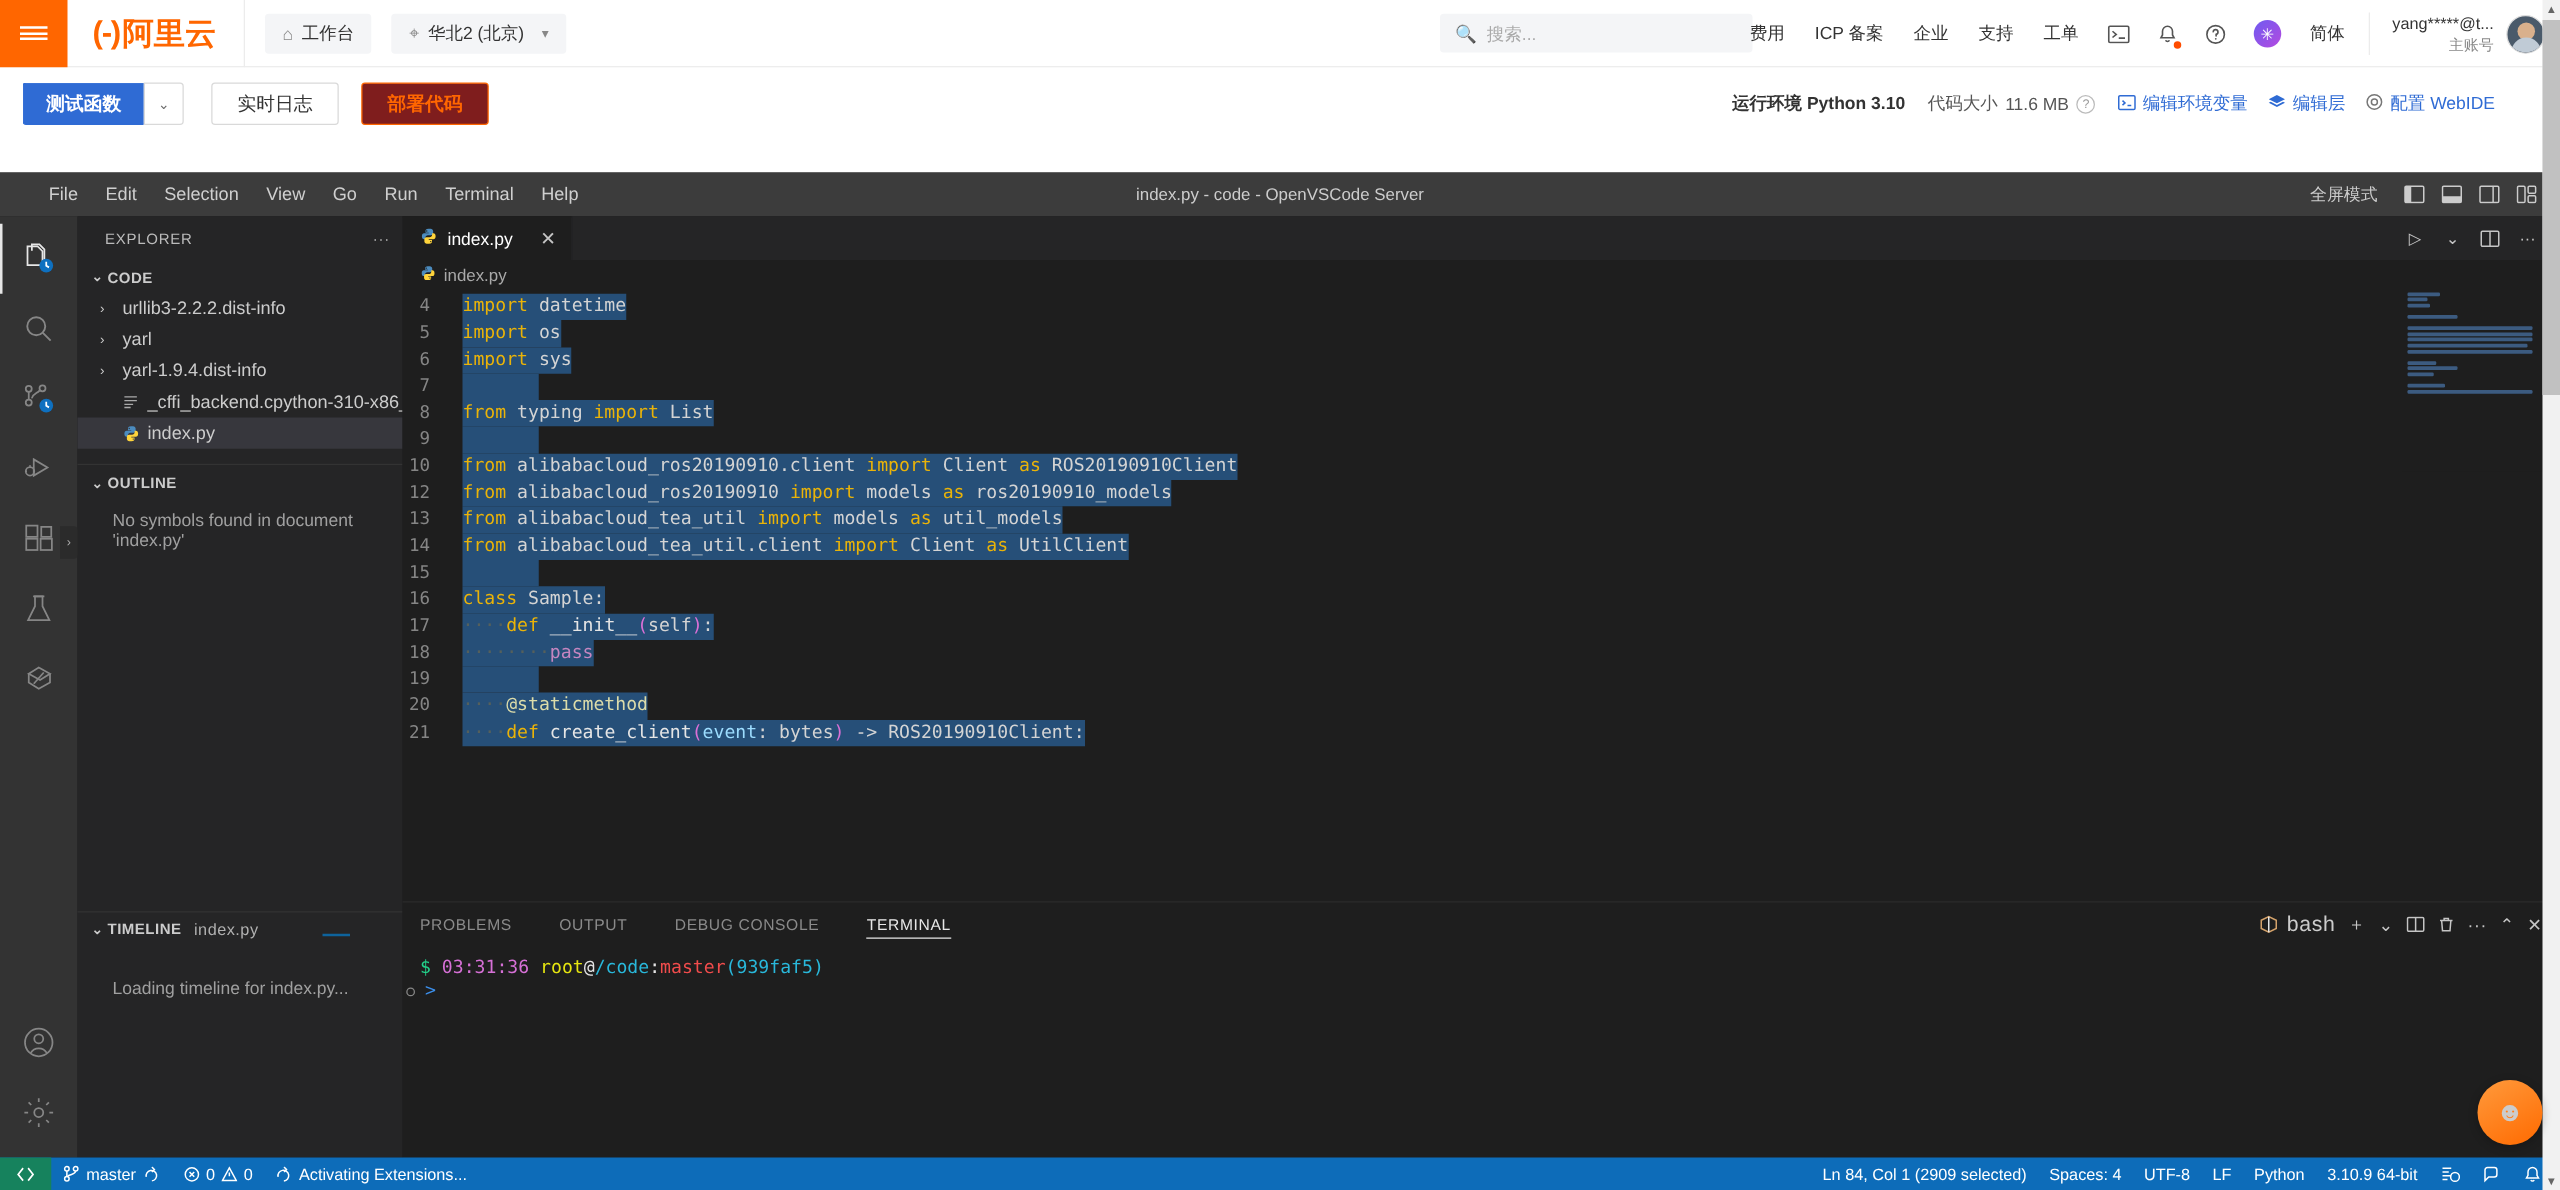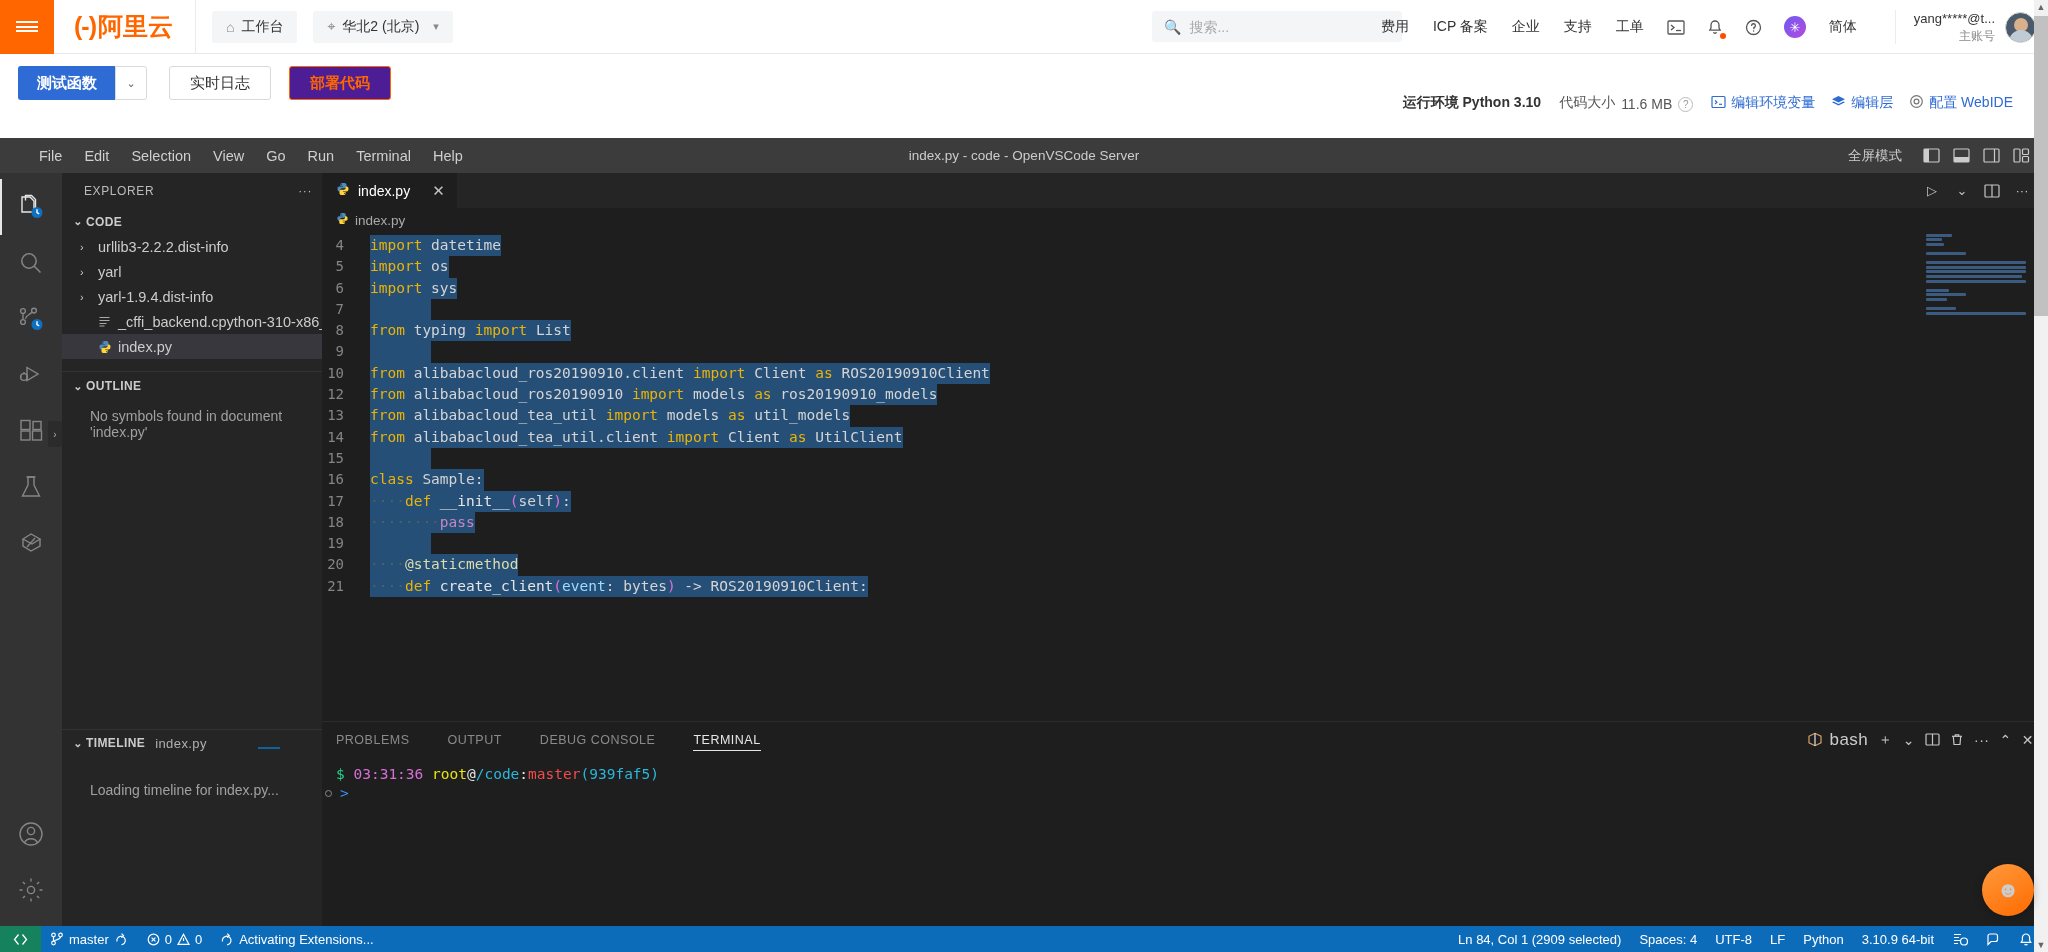--- a/index.html
+++ b/index.html
@@ -88,21 +88,21 @@
     background: #ff4d00;
   }
   .avatar-globe {
     width: 22px; height: 22px; border-radius: 50%;
     background: linear-gradient(135deg,#6f5bf0,#b44ae0);
     display:flex;align-items:center;justify-content:center;
     color:#fff;font-size:13px;
   }
   .user-box {
     display: flex; align-items: center; gap: 10px;
-    border-left: 1px solid #ececec; padding-left: 18px; margin-left: 26px;
+    border-left: 1px solid #ececec; padding-left: 18px; margin-left: 7px;
     height: 34px; cursor: pointer;
   }
   .user-names { display: flex; flex-direction: column; align-items: flex-end; line-height: 1.35; }
   .user-name { font-size: 13px; color: #333; }
   .user-sub { font-size: 12px; color: #888; }
   .user-avatar {
     width: 31px; height: 31px; border-radius: 50%;
     background: #4a5a6a; overflow: hidden; position: relative;
     border: 1px solid #ddd;
   }
@@ -134,28 +134,28 @@
     display: flex; align-items: center; justify-content: center;
     color: #666; cursor: pointer; font-size: 11px;
   }
   .btn-default {
     background: #fff; border: 1px solid #d9d9d9; color: #333;
     height: 34px; padding: 0 20px; border-radius: 3px;
     display: flex; align-items: center; cursor: pointer;
     font-size: 15px; margin-left: 22px;
   }
   .btn-orange {
-    background: #4c1d95; border: 1px solid #f60; color: #f60;
+    background: #7f1d1d; border: 1px solid #f60; color: #f60;
     height: 34px; padding: 16px 20px; border-radius: 3px;
     display: flex; align-items: center; cursor: pointer;
     font-size: 15px; margin-left: 18px; font-weight: bold;
   }
   .fc-right {
-    position: absolute; right: 19px; top: 0; height: 58px;
-    display: flex; align-items: flex-end; gap: 0px; font-size: 14px;
+    position: absolute; right: 36px; top: 0; height: 58px;
+    display: flex; align-items: center; gap: 0px; font-size: 14px;
   }
   .fc-meta { color: #333; margin-right: 18px; white-space: nowrap; }
   .fc-meta b { font-weight: bold; }
   .fc-meta-light { color: #555; margin-right: 6px; white-space: nowrap; }
   .q-circle {
     display:inline-flex;align-items:center;justify-content:center;
     width:15px;height:15px;border-radius:50%;border:1px solid #bbb;
     color:#999;font-size:10px;margin-right:18px;cursor:pointer;
   }
   .fc-link {

